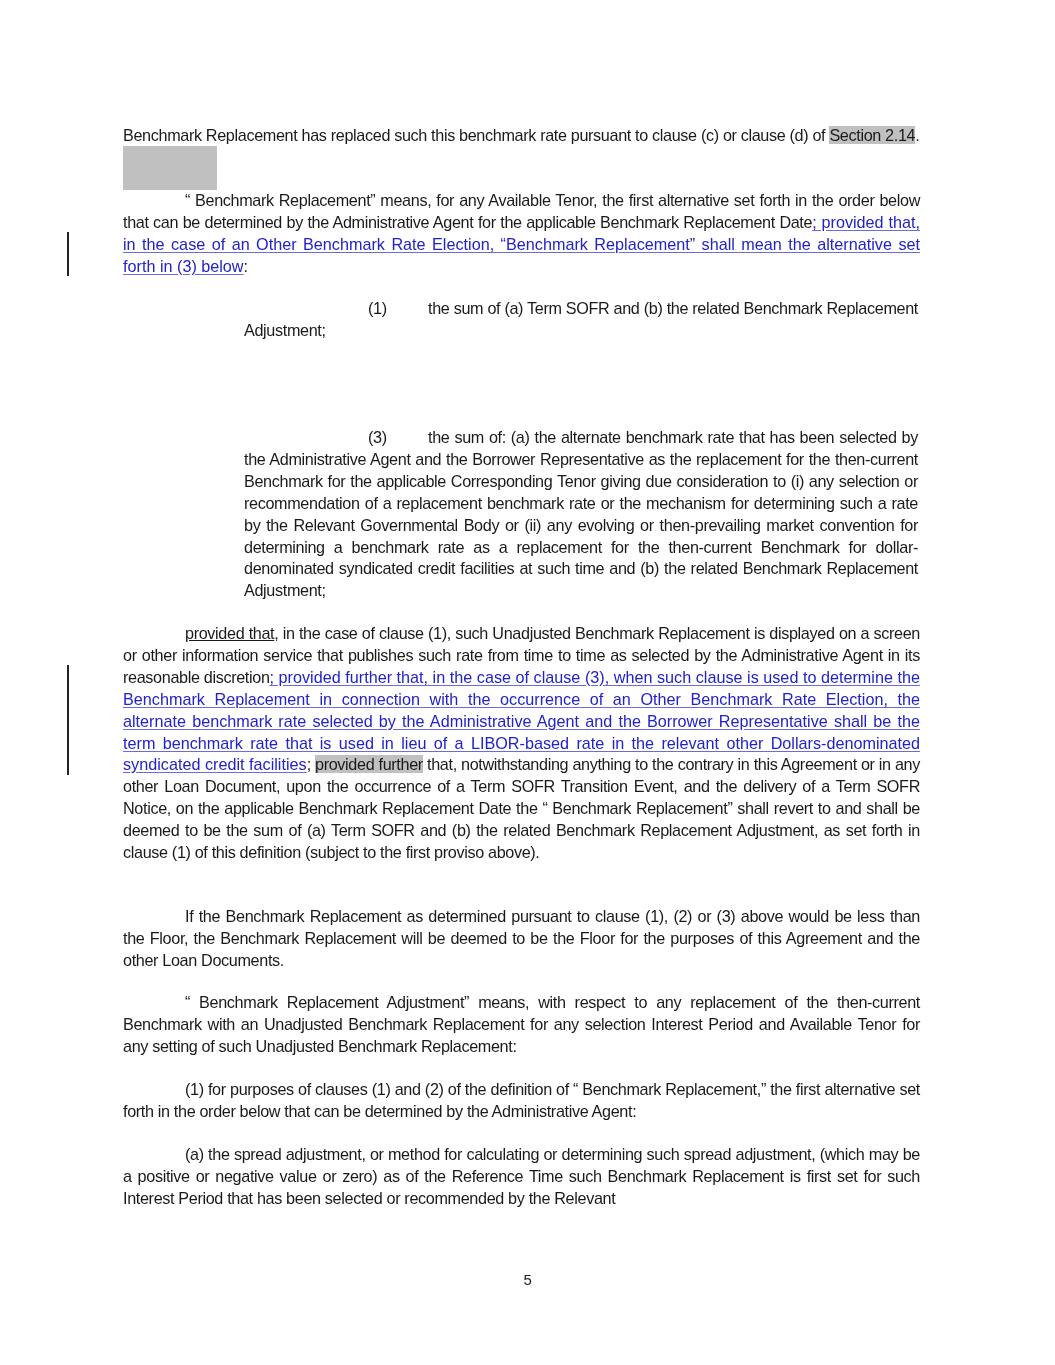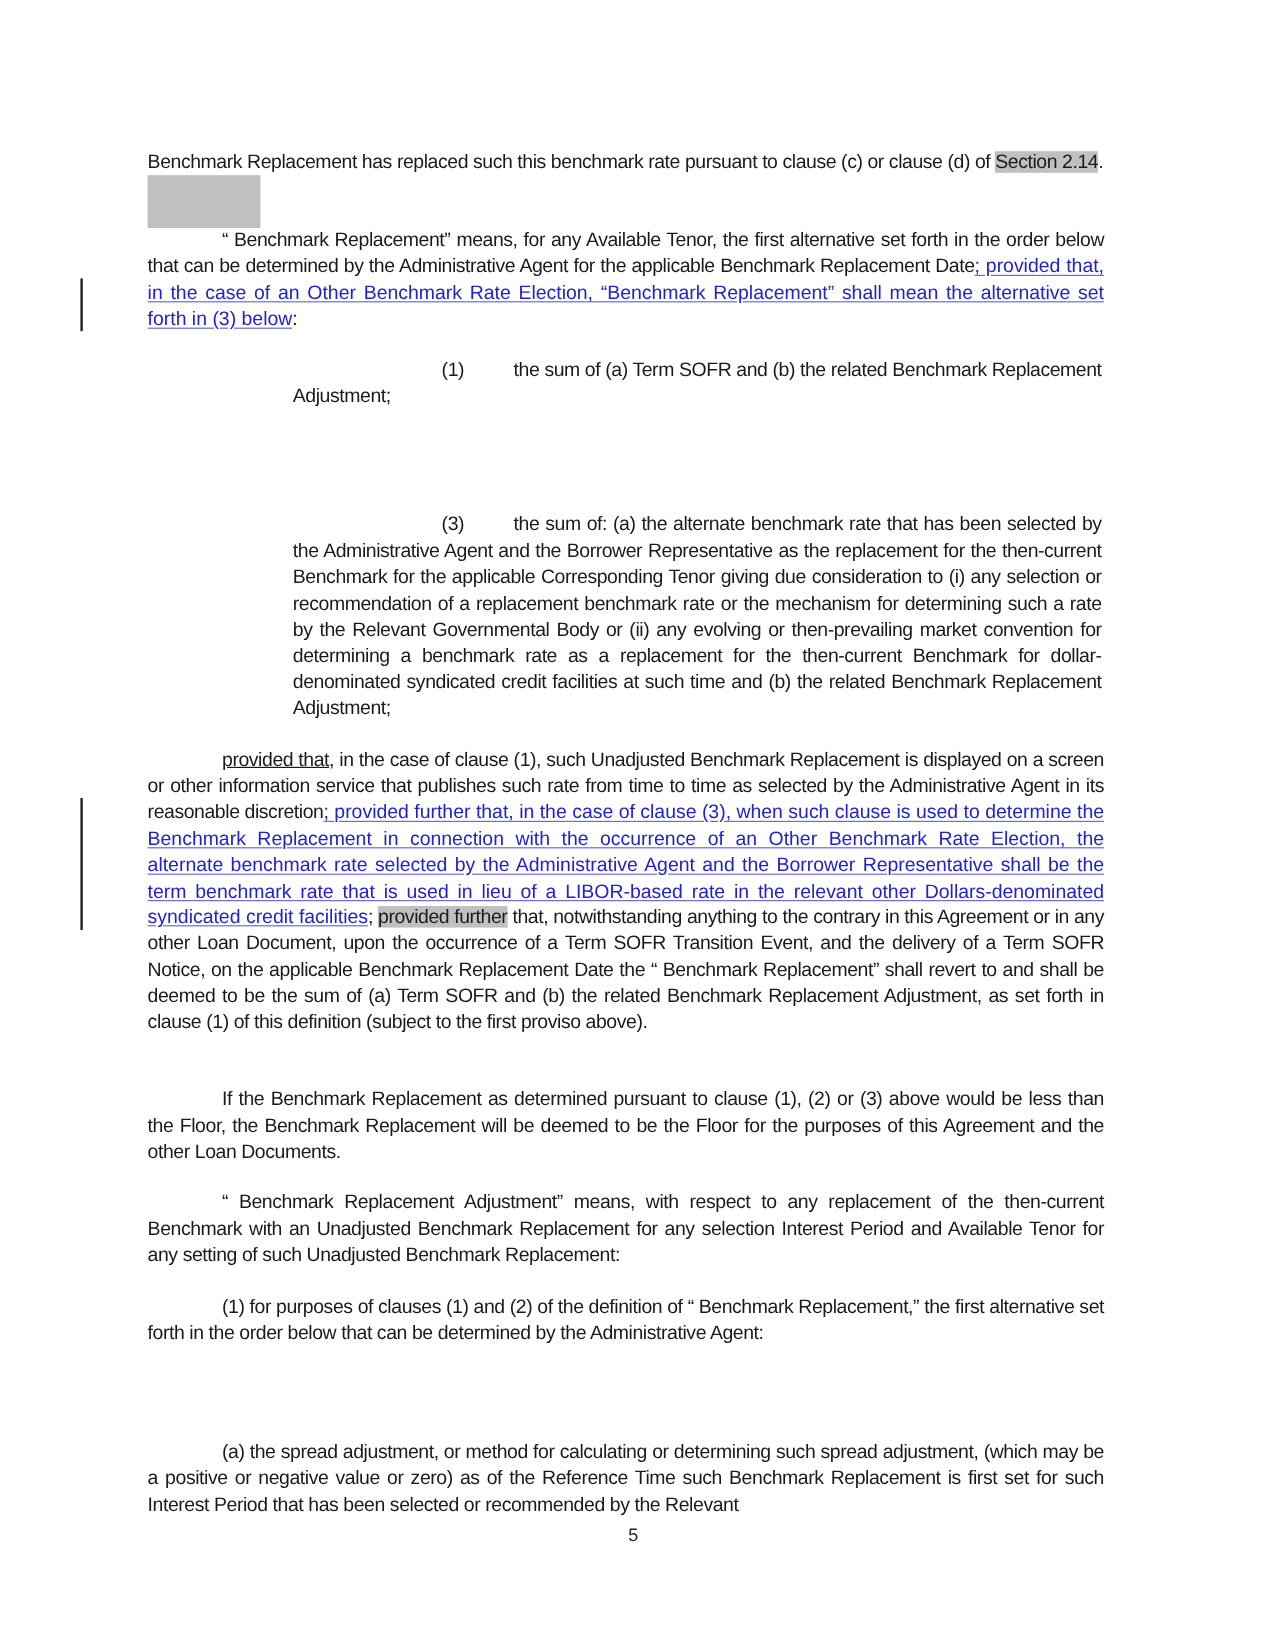--- a/index.html
+++ b/index.html
@@ -39,16 +39,16 @@
 
   <div class="changebar" style="top:665px;height:110px;"></div>
   <p class="p indent" style="top:623px;"><span class="ul">provided that</span><span>, in the case of clause (1), such Unadjusted Benchmark Replacement is displayed on a screen or other information service that publishes such rate from time to time as selected by the Administrative Agent in its reasonable discretion</span><span class="ins">; provided further that, in the case of clause (3), when such clause is used to determine the Benchmark Replacement in connection with the occurrence of an Other Benchmark Rate Election, the alternate benchmark rate selected by the Administrative Agent and the Borrower Representative shall be the term benchmark rate that is used in lieu of a LIBOR-based rate in the relevant other Dollars-denominated syndicated credit facilities</span><span>; </span><span class="hl">provided further</span><span> that, notwithstanding anything to the contrary in this Agreement or in any other Loan Document, upon the occurrence of a Term SOFR Transition Event, and the delivery of a Term SOFR Notice, on the applicable Benchmark Replacement Date the “ Benchmark Replacement” shall revert to and shall be deemed to be the sum of (a) Term SOFR and (b) the related Benchmark Replacement Adjustment, as set forth in clause (1) of this definition (subject to the first proviso above).</span></p>
 
   <p class="p indent" style="top:906px;">If the Benchmark Replacement as determined pursuant to clause (1), (2) or (3) above would be less than the Floor, the Benchmark Replacement will be deemed to be the Floor for the purposes of this Agreement and the other Loan Documents.</p>
 
   <p class="p indent" style="top:992px;">“ Benchmark Replacement Adjustment” means, with respect to any replacement of the then-current Benchmark with an Unadjusted Benchmark Replacement for any selection Interest Period and Available Tenor for any setting of such Unadjusted Benchmark Replacement:</p>
 
   <p class="p indent" style="top:1079px;">(1) for purposes of clauses (1) and (2) of the definition of “ Benchmark Replacement,” the first alternative set forth in the order below that can be determined by the Administrative Agent:</p>
 
-  <p class="p indent" style="top:1200px;">(a) the spread adjustment, or method for calculating or determining such spread adjustment, (which may be a positive or negative value or zero) as of the Reference Time such Benchmark Replacement is first set for such Interest Period that has been selected or recommended by the Relevant</p>
+  <p class="p indent" style="top:1144px;">(a) the spread adjustment, or method for calculating or determining such spread adjustment, (which may be a positive or negative value or zero) as of the Reference Time such Benchmark Replacement is first set for such Interest Period that has been selected or recommended by the Relevant</p>
 
   <div class="pagenum">5</div>
 </div>
 
 </body></html>

